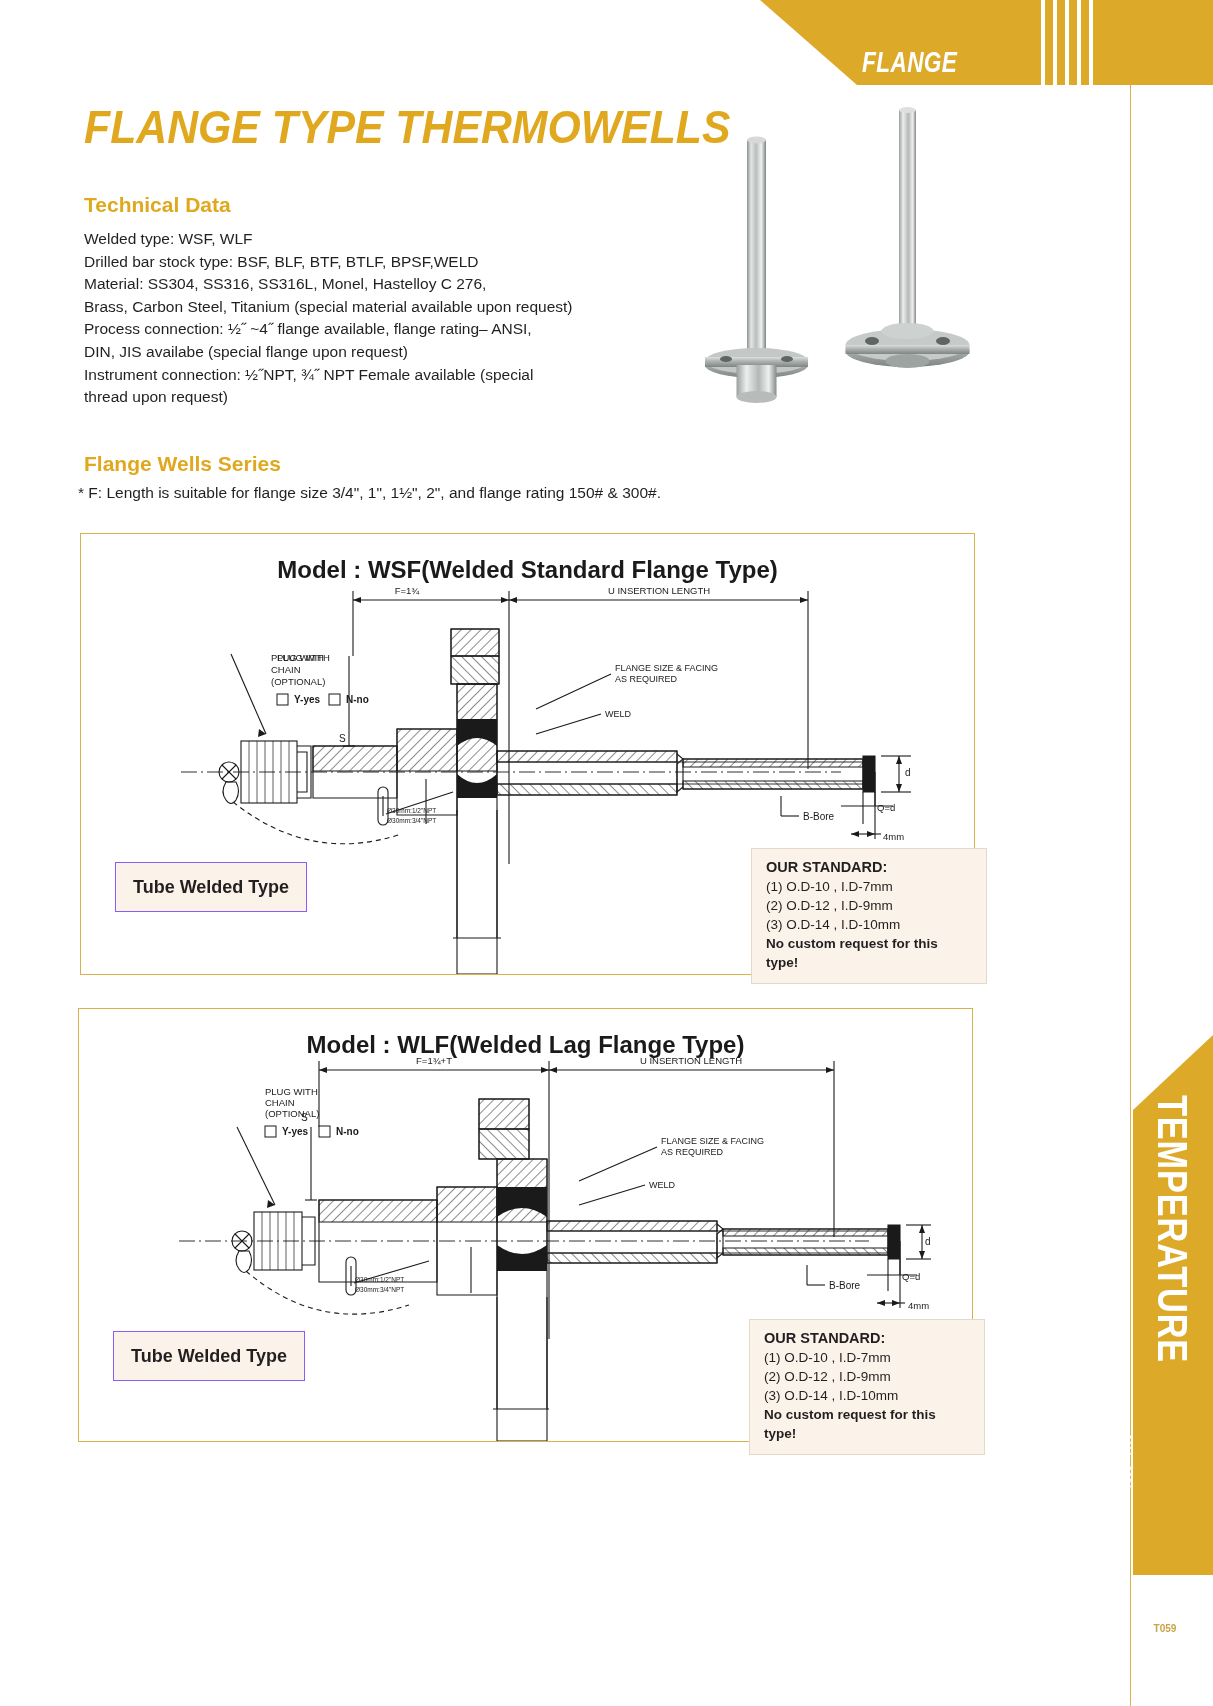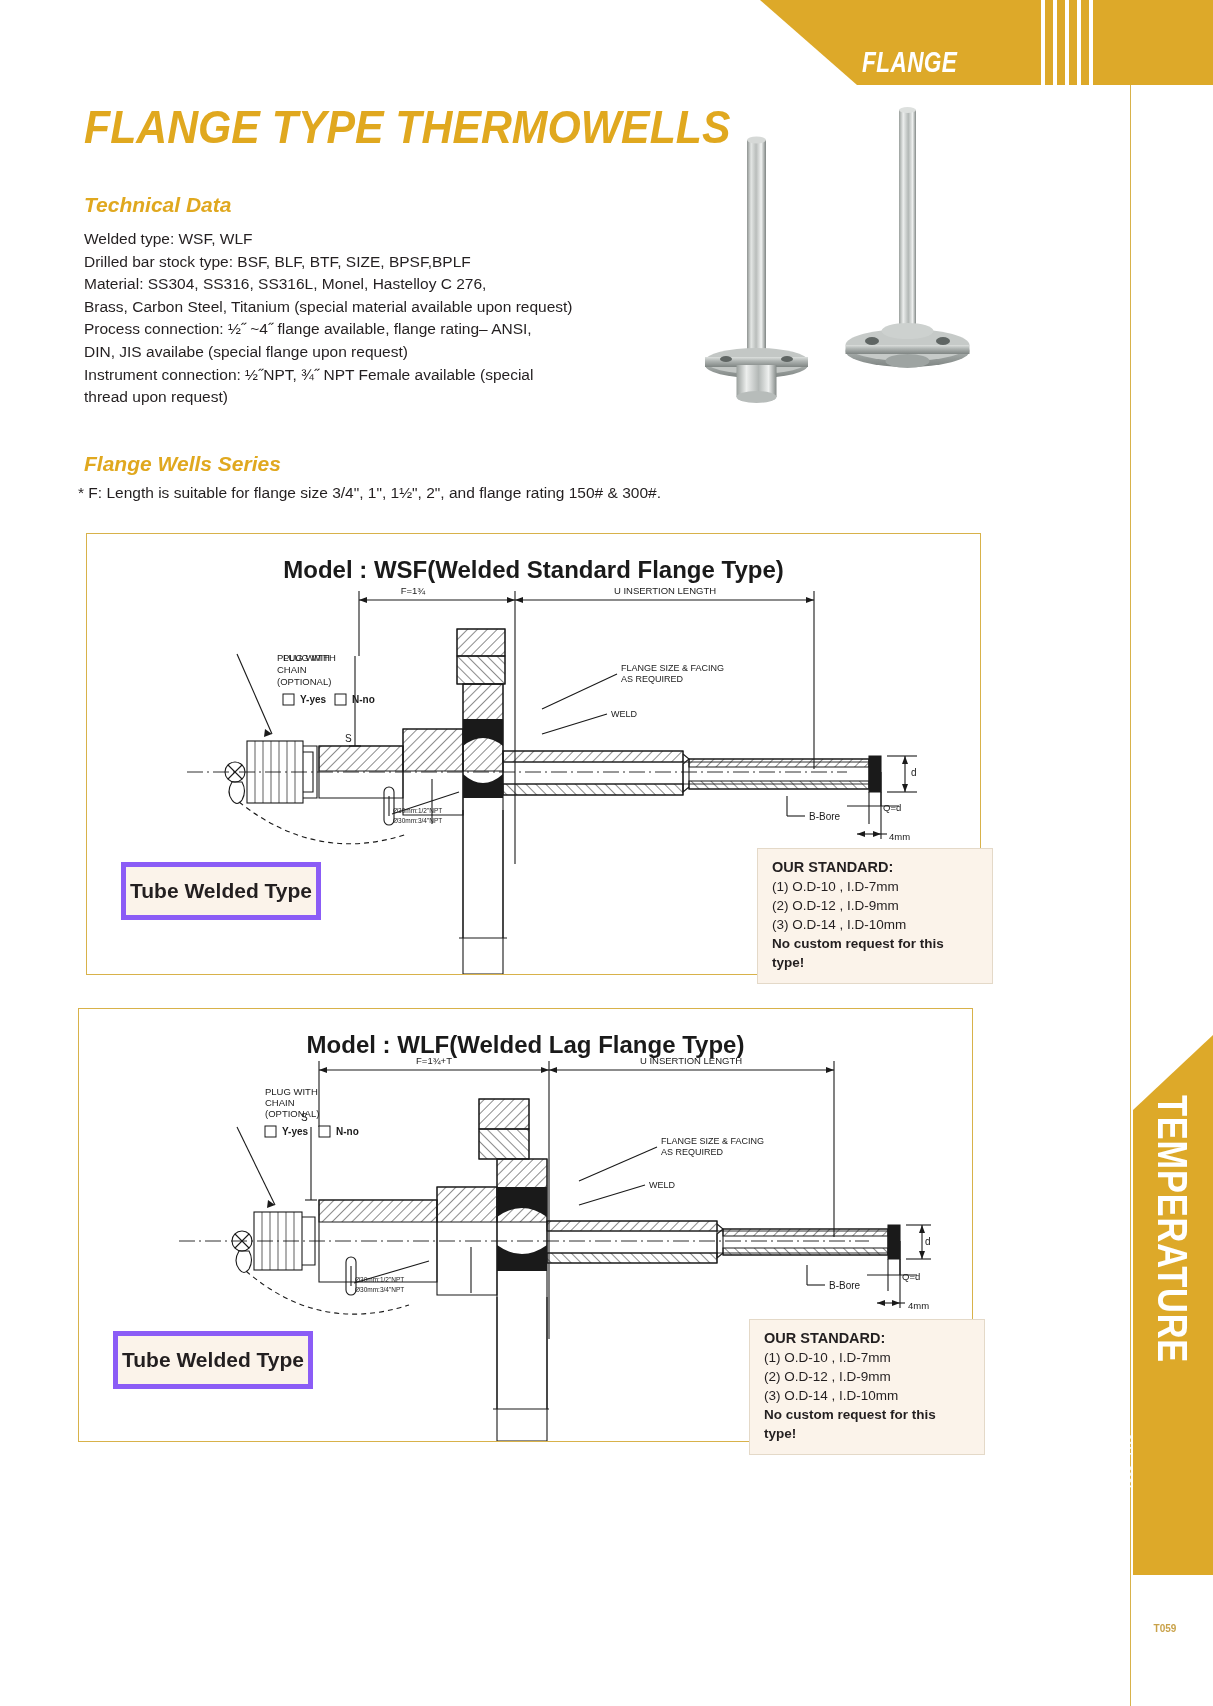--- a/index.html
+++ b/index.html
@@ -33,48 +33,48 @@
             white-space:nowrap;padding-left:4px;box-sizing:border-box;}
   .pagecirc{position:absolute;left:1145px;top:1608px;width:40px;height:40px;border-radius:50%;
             background:#ffffff;display:flex;align-items:center;justify-content:center;
             color:#c9a24a;font-size:10px;font-weight:bold;}
 
   
   .maintitle{position:absolute;left:84px;top:100px;font-size:46px;font-weight:bold;font-style:italic;
              color:#e0a81f;letter-spacing:0px;white-space:nowrap;
              font-family:"Liberation Sans Narrow","Liberation Sans",sans-serif;
              transform:scaleX(.93);transform-origin:left top;}
-  .subhead{position:absolute;font-size:21px;font-weight:bold;font-style:italic;color:#e0a81f;
+  .subhead{position:absolute;font-size:21px;font-weight:bold;color:#e0a81f;
            font-family:"Liberation Sans Narrow","Liberation Sans",sans-serif;}
   #tech-head{left:84px;top:193px;}
   #series-head{left:84px;top:452px;}
 
   .specs{position:absolute;left:84px;top:228px;width:570px;font-size:15.5px;line-height:22.6px;
          color:#231f20;}
   .specs b{font-weight:normal;}
 
   .seriesnote{position:absolute;left:78px;top:481px;width:700px;font-size:15.5px;line-height:23px;}
   .seriesnote .ind{display:block;padding-left:12px;}
 
   
   .photo{position:absolute;left:690px;top:95px;width:330px;height:350px;}
 
   
   .panel{position:absolute;border:1px solid #d8b24a;background:#ffffff;}
-  #panel-wsf{left:86px;top:533px;width:893px;height:440px;}
+  #panel-wsf{left:80px;top:533px;width:893px;height:440px;}
   #panel-wlf{left:78px;top:1008px;width:893px;height:432px;}
   .panel-title{position:absolute;width:100%;text-align:center;font-size:24px;font-weight:bold;
                color:#1a1a1a;top:22px;}
 
   .stdbox{position:absolute;background:#fbf3ea;border:1px solid #e4d9c8;padding:9px 20px 11px 14px;
           font-size:13.5px;line-height:19px;font-weight:bold;color:#231f20;}
   .stdbox .t{font-size:14.5px;}
   .stdbox .l{font-weight:normal;}
-  .tubebox{position:absolute;background:#fbf3ea;border:5px solid #8b5cf6;
-           font-size:21px;font-weight:bold;color:#231f20;display:flex;align-items:center;
+  .tubebox{position:absolute;background:#fbf3ea;border:1px solid #8b5cf6;
+           font-size:18px;font-weight:bold;color:#231f20;display:flex;align-items:center;
            justify-content:center;}
 
   .dwg{position:absolute;left:0;top:0;}
   svg text{font-family:"Liberation Sans Narrow","Liberation Sans",sans-serif;}
 </style>
 </head>
 <body>
 
 <div class="hdr-wrap">
   <div class="hdr-band"></div>
@@ -93,21 +93,21 @@
     <span>TEMPERATURE</span>
   </div>
 <div class="sidedate">01Mar2021</div>
 <div class="pagecirc">T059</div>
 
 <div class="maintitle">FLANGE TYPE THERMOWELLS</div>
 
 <div class="subhead" id="tech-head">Technical Data</div>
 <div class="specs">
   <div><b>Welded type:</b><span> WSF, WLF</span></div>
-  <div><b>Drilled bar stock type:</b><span> BSF, BLF, BTF, SIZE, BPSF,BPLF</span></div>
+  <div><b>Drilled bar stock type:</b><span> BSF, BLF, BTF, BTLF, BPSF,WELD</span></div>
   <div><b>Material:</b><span> SS304, SS316, SS316L, Monel, Hastelloy C 276,</span></div>
   <div><span>Brass, Carbon Steel, Titanium (special material available upon request)</span></div>
   <div><b>Process connection:</b><span> ½˝ ~4˝ flange available, flange rating– ANSI,</span></div>
   <div><span>DIN, JIS availabe (special flange upon request)</span></div>
   <div><b>Instrument connection:</b><span> ½˝NPT, ¾˝ NPT Female available (special</span></div>
   <div><span>thread upon request)</span></div>
 </div>
 
 <div class="photo">
 <svg width="330" height="350" viewBox="0 0 330 350">

